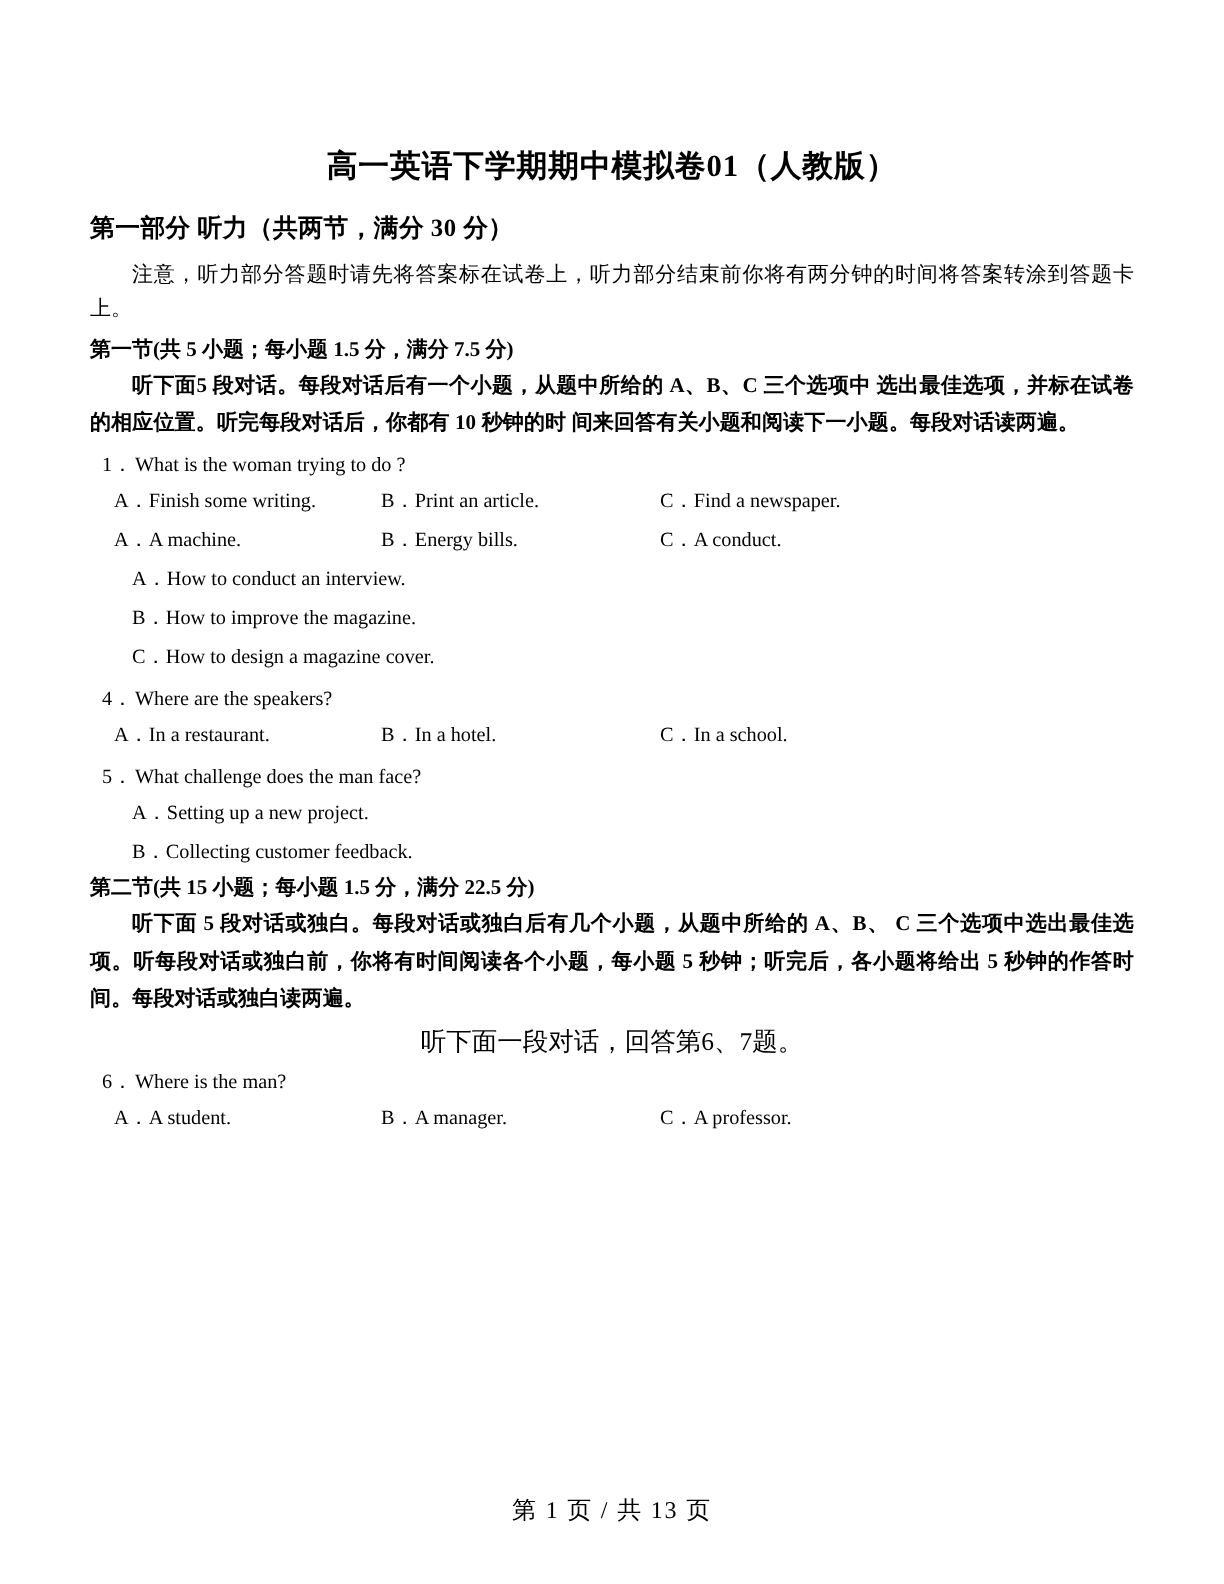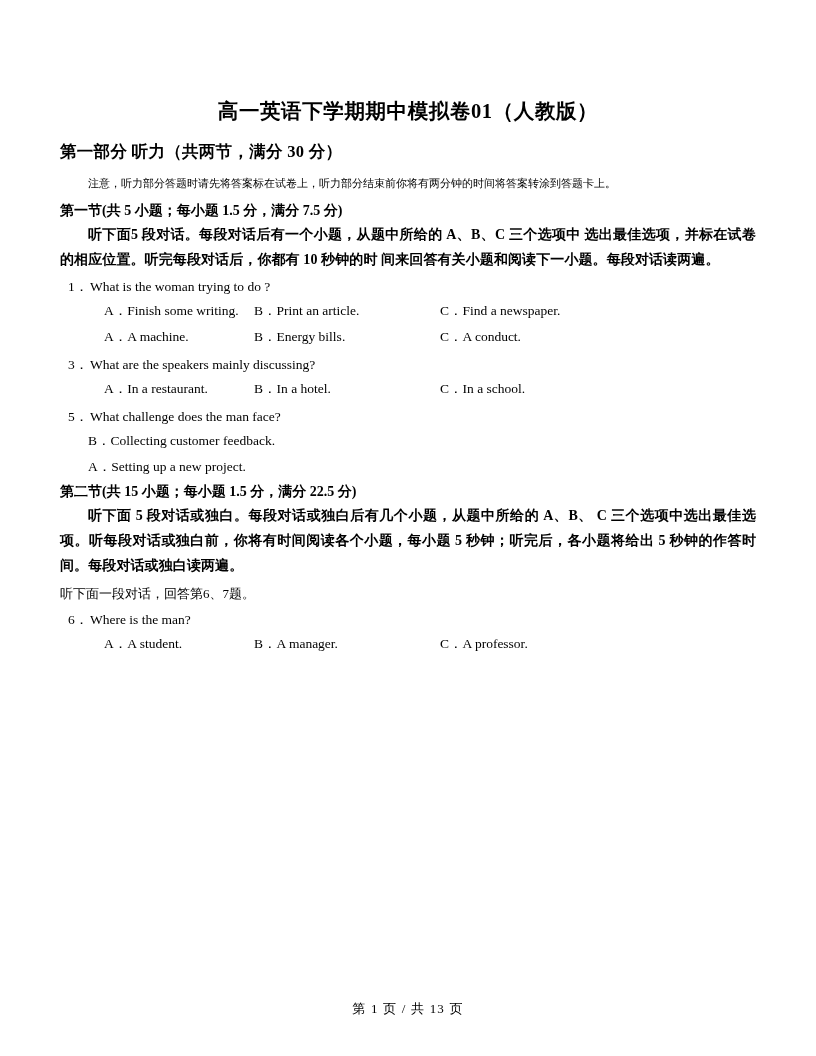--- a/index.html
+++ b/index.html
@@ -38,21 +38,21 @@
   }
   .part-heading {
     text-align: left;
     font-size: 16.5px;
     font-weight: bold;
     line-height: 24px;
     margin: 0 0 8px 0;
     letter-spacing: 0.3px;
   }
   .notice {
-    font-size: 11px;
+    font-size: 14px;
     line-height: 23px;
     margin: 0 0 4px 0;
     text-indent: 28px;
     text-align: justify;
   }
   .section-heading {
     font-size: 14px;
     font-weight: bold;
     line-height: 23px;
     margin: 0;
@@ -60,23 +60,24 @@
   .section-instr {
     font-size: 14px;
     font-weight: bold;
     line-height: 25px;
     margin: 0 0 4px 0;
     text-indent: 28px;
     text-align: justify;
     letter-spacing: 0.1px;
   }
   .sub-instr {
-    font-size: 13px;
+    font-size: 17px;
     line-height: 23px;
     margin: 0;
+    text-align: center;
   }
   .question {
     font-size: 13.5px;
     line-height: 22px;
     margin: 4px 0 0 0;
     padding-left: 8px;
   }
   .q-num {
     display: inline-block;
     min-width: 22px;
@@ -89,30 +90,30 @@
   }
   .opts-stack .opt-line {
     font-size: 13.5px;
     line-height: 26px;
     padding-left: 28px;
   }
   .opt {
     position: absolute;
     white-space: nowrap;
   }
-  .opt-a { left: 44px; }
+  .opt-a { left: 16px; }
   .opt-b { left: 194px; }
   .opt-c { left: 380px; }
   .footer {
     position: absolute;
     left: 0;
     right: 0;
     bottom: 38px;
     text-align: center;
-    font-size: 13px;
+    font-size: 16px;
     letter-spacing: 1.2px;
   }
 </style>
 </head>
 <body>
 
 <div class="page">
 
   <h1 class="doc-title">高一英语下学期期中模拟卷01（人教版）</h1>
 
@@ -132,36 +133,41 @@
     <span class="opt opt-b">B．Print an article.</span>
     <span class="opt opt-c">C．Find a newspaper.</span>
   </div>
 
   <div class="opts-row">
     <span class="opt opt-a">A．A machine.</span>
     <span class="opt opt-b">B．Energy bills.</span>
     <span class="opt opt-c">C．A conduct.</span>
   </div>
 
-  <div class="question">
-    <span class="q-num">3．</span><span>What are the speakers mainly discussing?</span>
+  <div class="opts-stack">
+    <div class="opt-line">A．How to conduct an interview.</div>
+    <div class="opt-line">B．How to improve the magazine.</div>
+    <div class="opt-line">C．How to design a magazine cover.</div>
   </div>
 
+  <div class="question">
+    <span class="q-num">4．</span><span>Where are the speakers?</span>
+  </div>
   <div class="opts-row">
     <span class="opt opt-a">A．In a restaurant.</span>
     <span class="opt opt-b">B．In a hotel.</span>
     <span class="opt opt-c">C．In a school.</span>
   </div>
 
   <div class="question">
     <span class="q-num">5．</span><span>What challenge does the man face?</span>
   </div>
   <div class="opts-stack">
+    <div class="opt-line">A．Setting up a new project.</div>
     <div class="opt-line">B．Collecting customer feedback.</div>
-    <div class="opt-line">A．Setting up a new project.</div>
   </div>
 
   <p class="section-heading">第二节(共 15 小题；每小题 1.5 分，满分 22.5 分)</p>
   <p class="section-instr">听下面 5 段对话或独白。每段对话或独白后有几个小题，从题中所给的 A、B、 C 三个选项中选出最佳选项。听每段对话或独白前，你将有时间阅读各个小题，每小题 5 秒钟；听完后，各小题将给出 5 秒钟的作答时间。每段对话或独白读两遍。</p>
 
   <p class="sub-instr">听下面一段对话，回答第6、7题。</p>
 
   <div class="question">
     <span class="q-num">6．</span><span>Where is the man?</span>
   </div>

